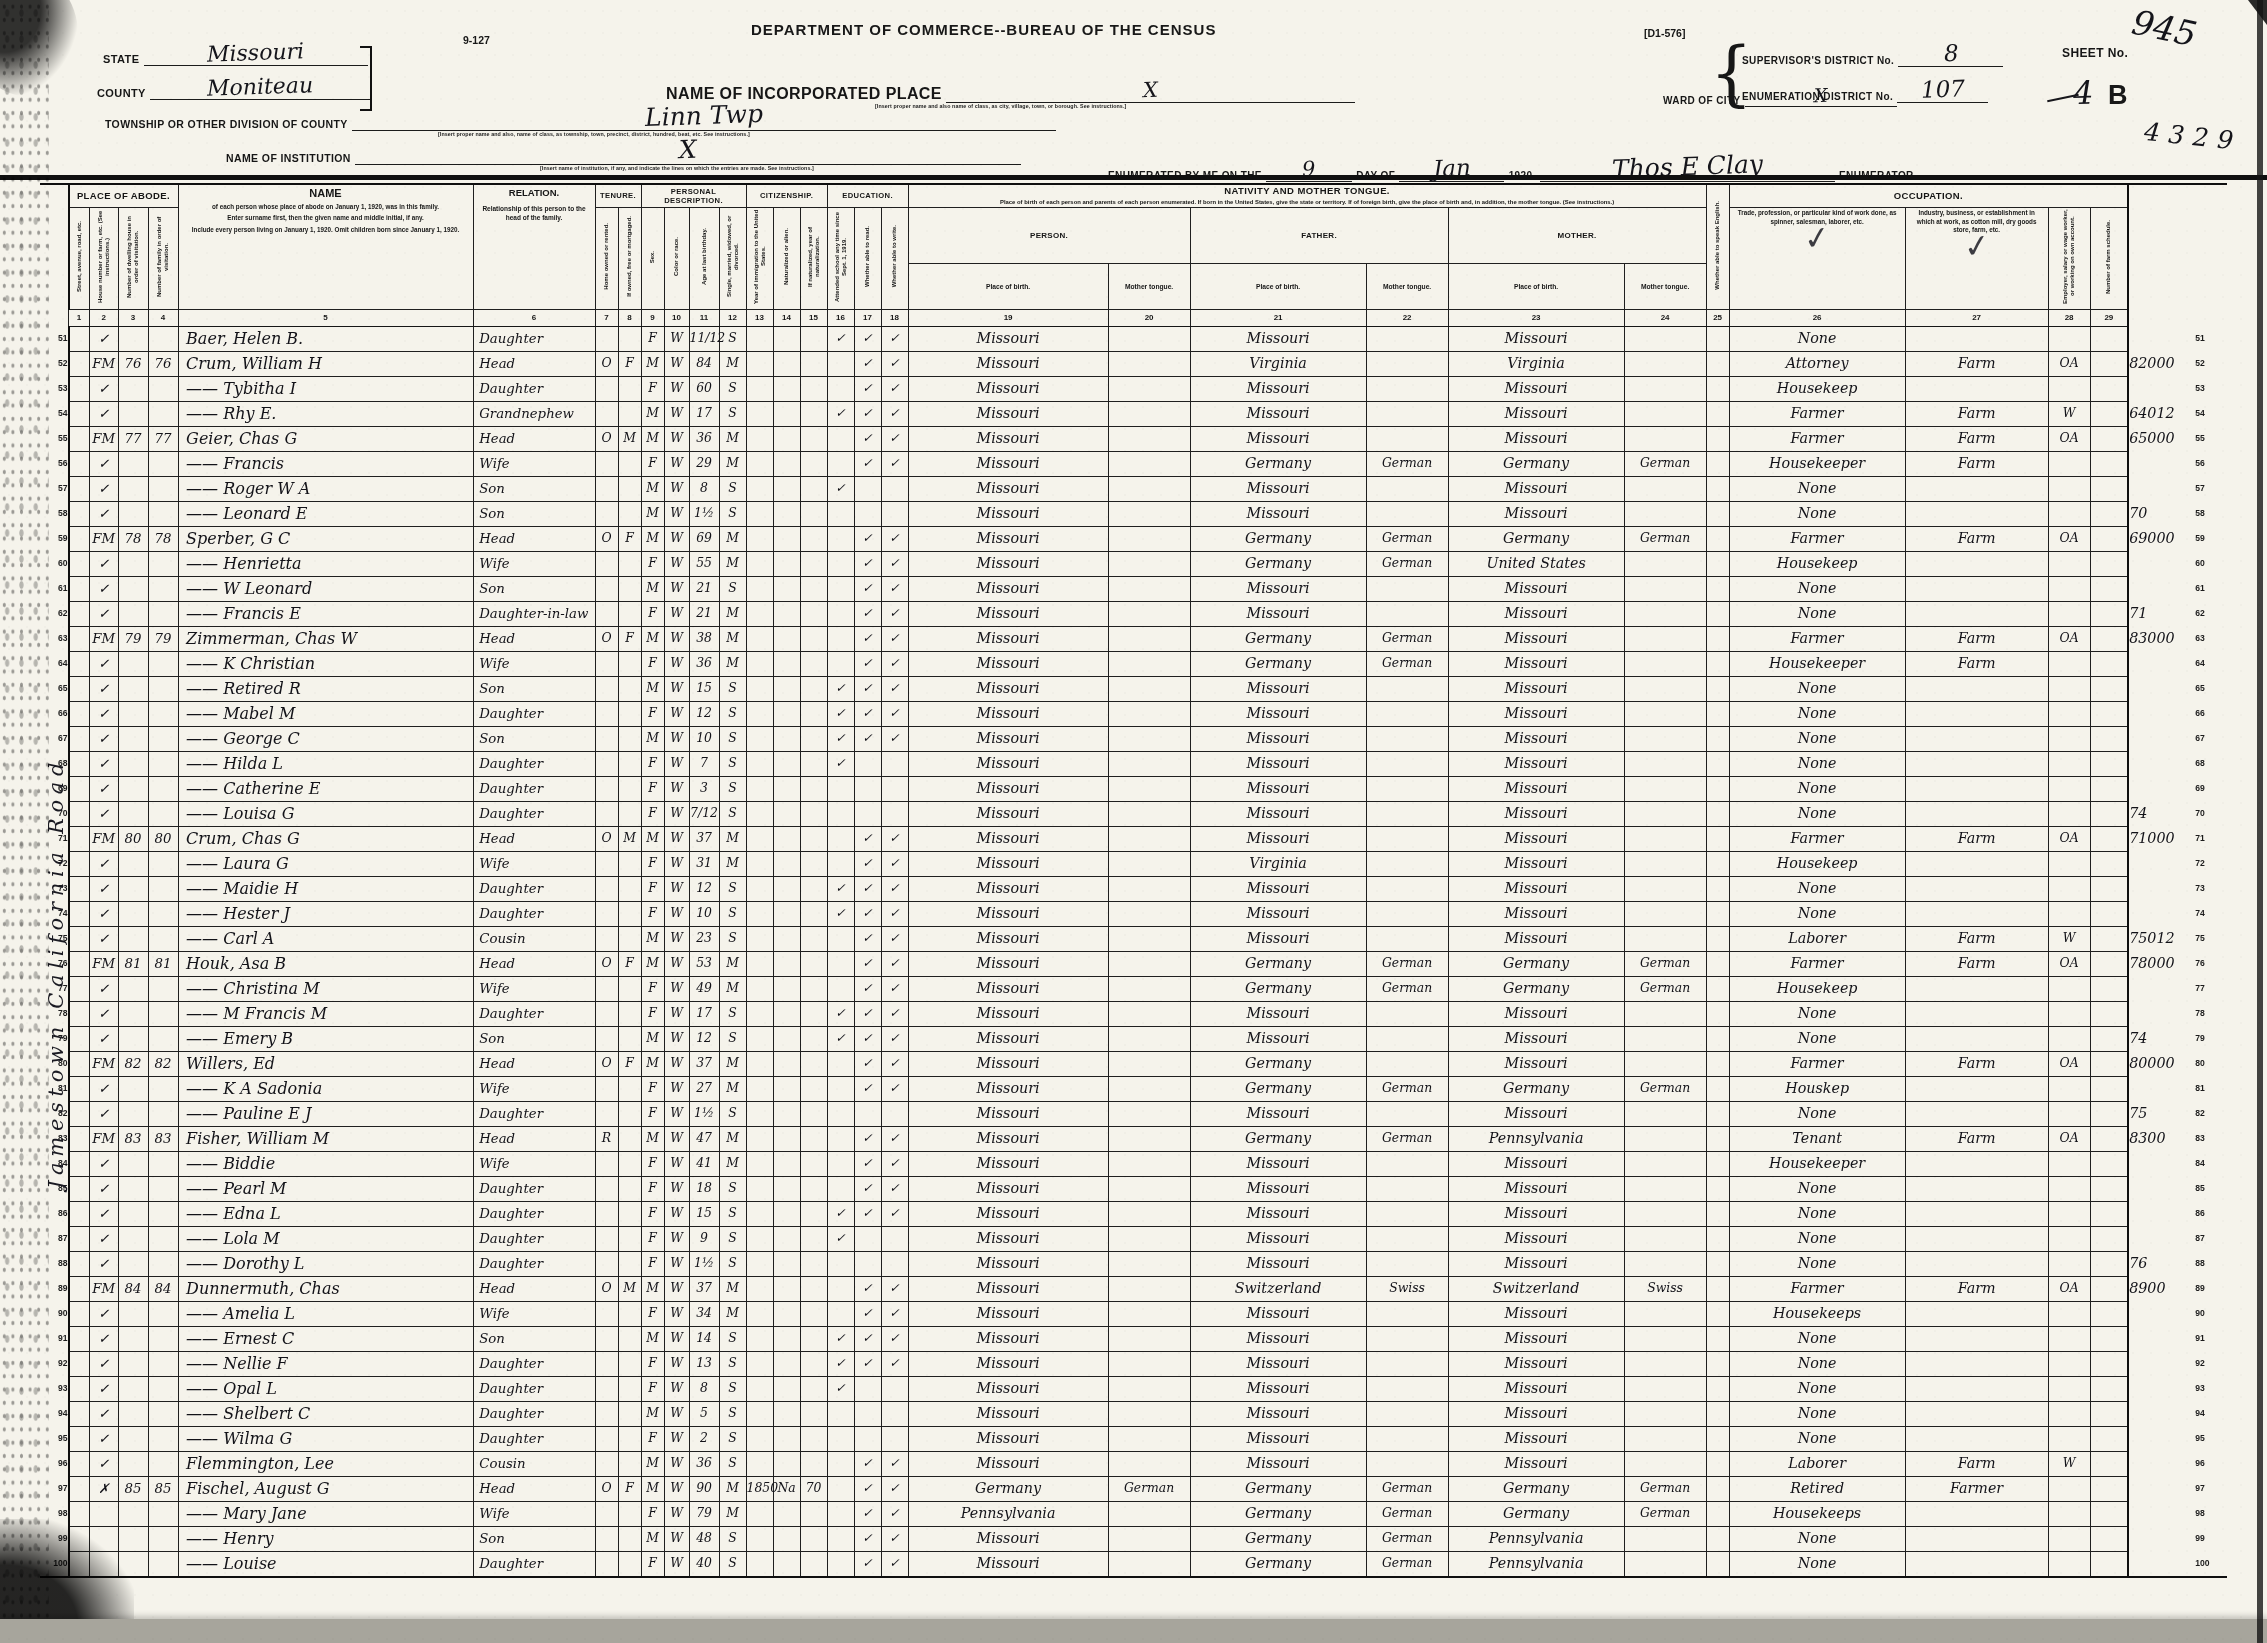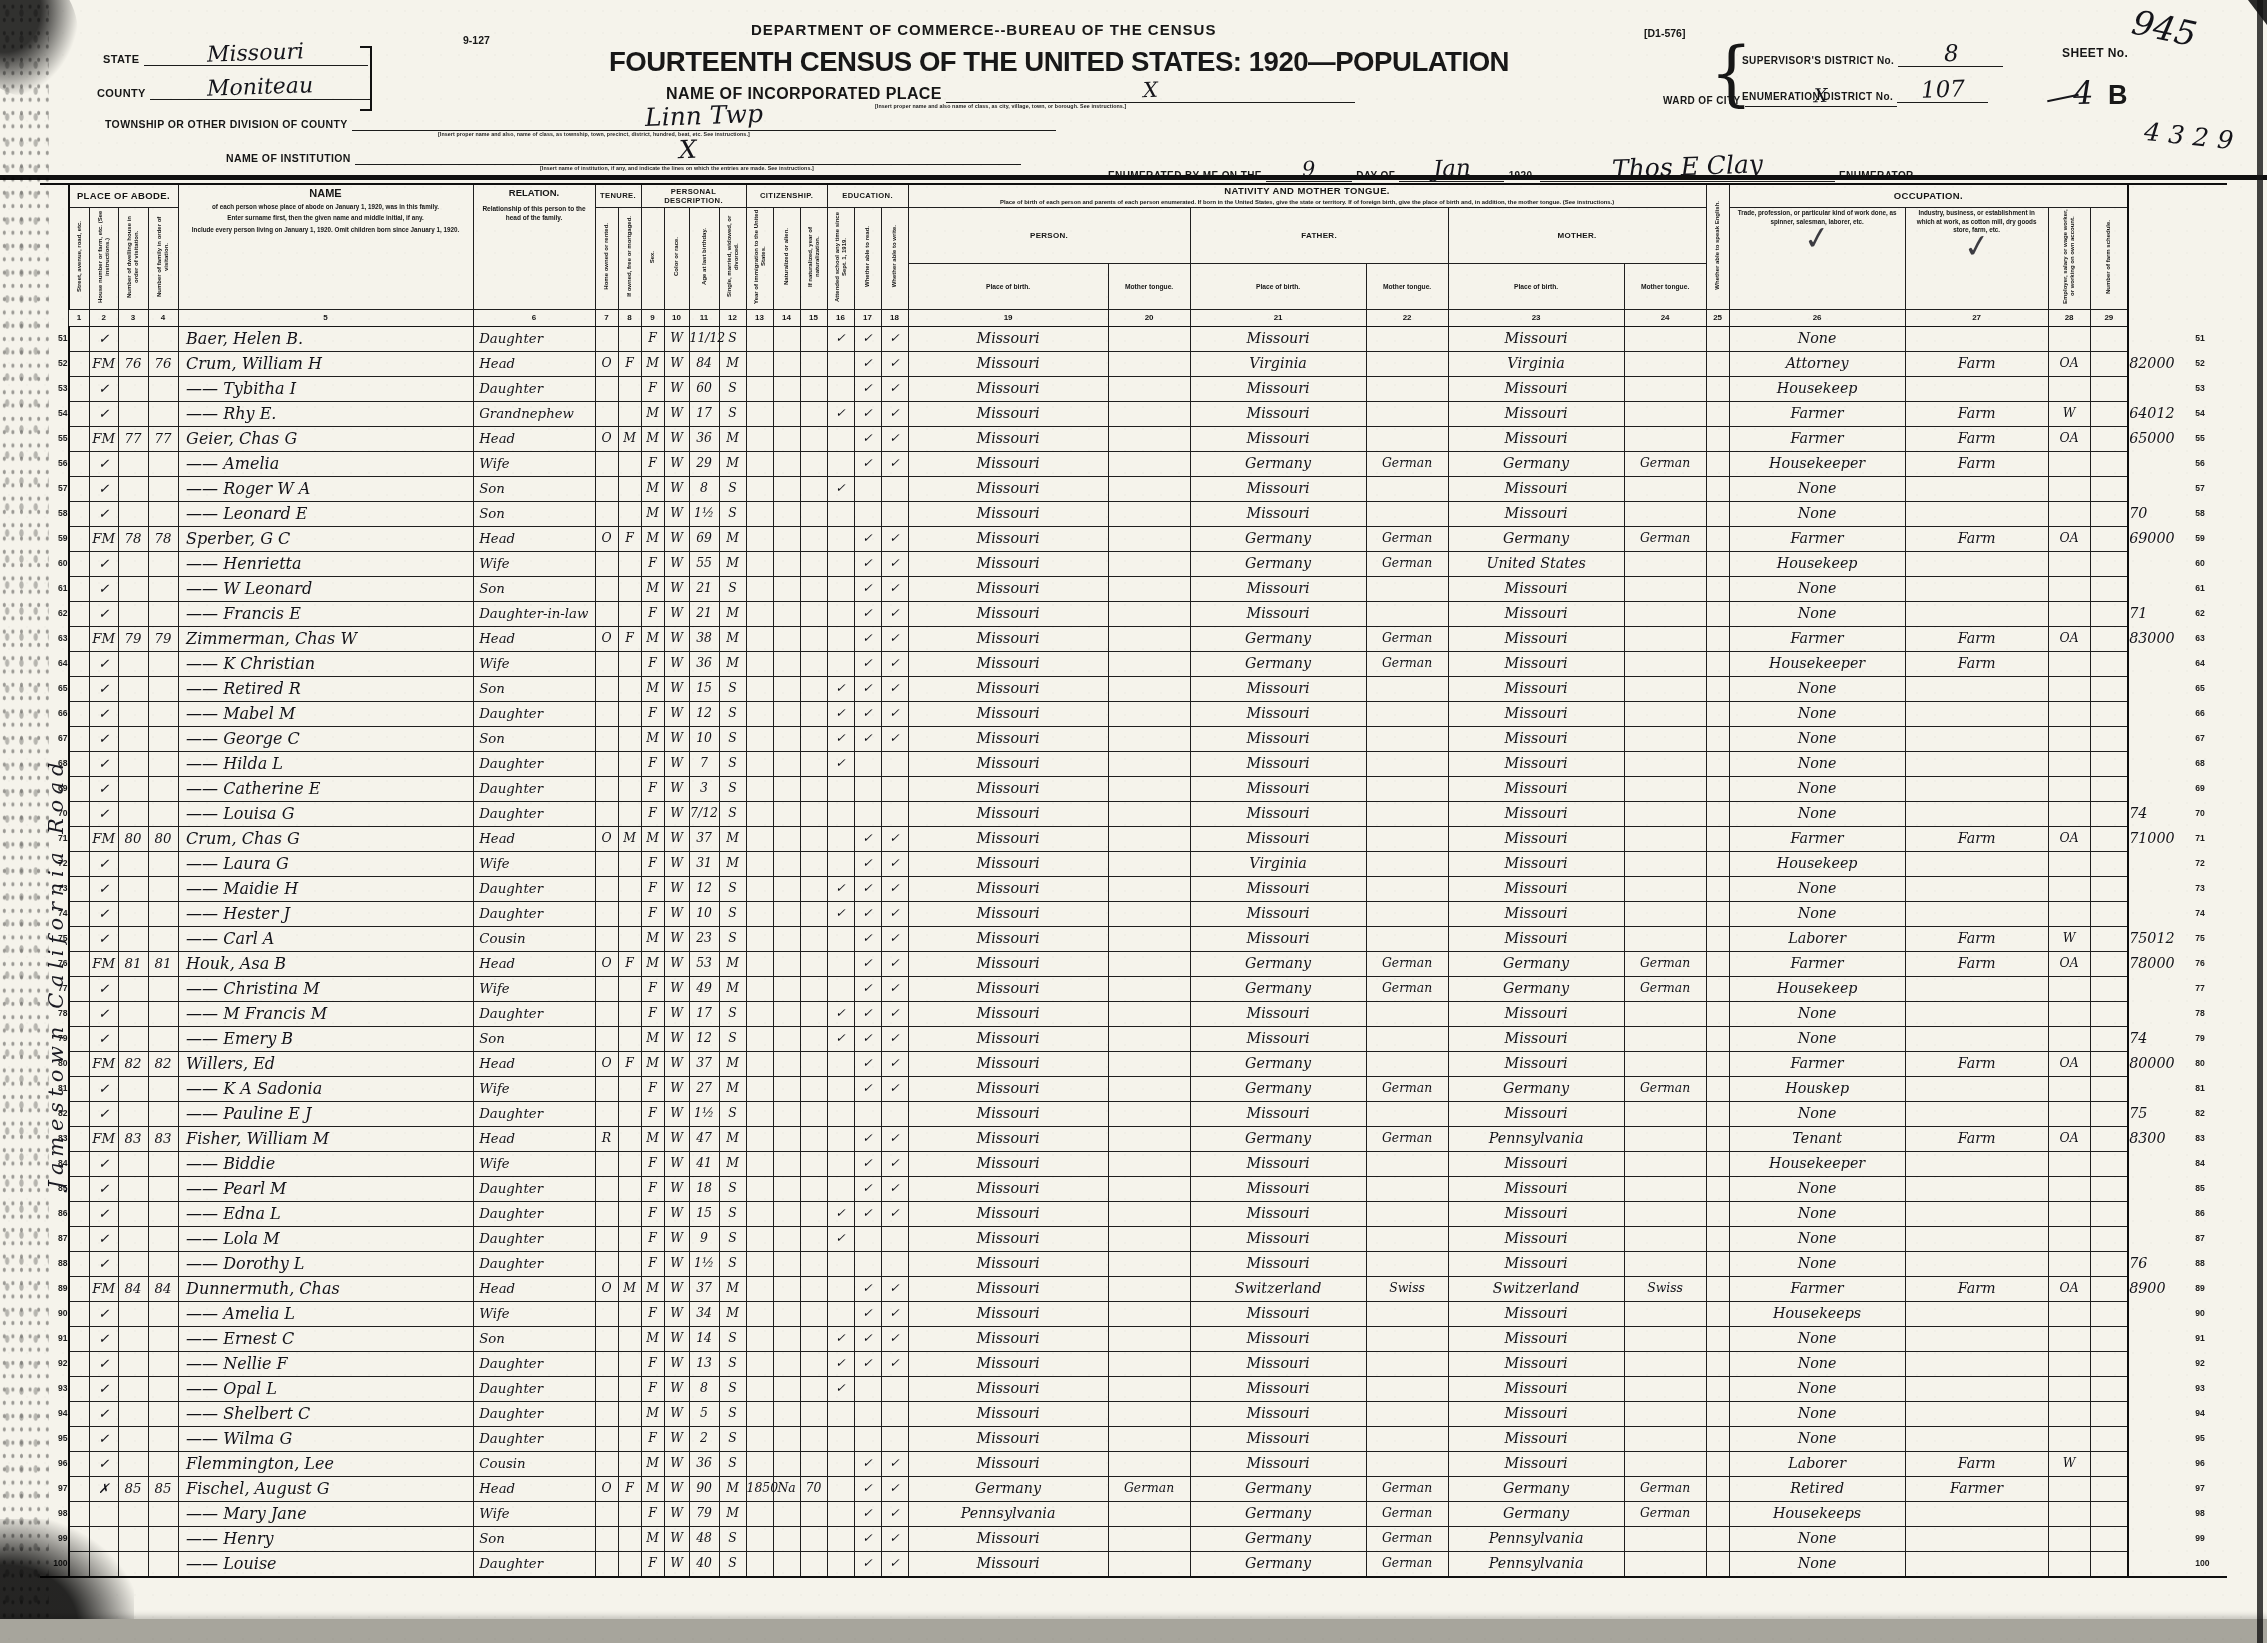--- a/index.html
+++ b/index.html
@@ -92,21 +92,20 @@
   .strike{position:absolute;width:32px;height:2.4px;background:#17171c;transform:rotate(-12deg);}
 </style>
 </head>
 <body>
 
 <div class="paper">
 
   <div class="hdr">
     <div class="abs pr fnum">9-127</div>
     <div class="abs pr dept">DEPARTMENT OF COMMERCE--BUREAU OF THE CENSUS</div>
-    <div class="abs pr title">FOURTEENTH CENSUS OF THE UNITED STATES: 1920—POPULATION</div>
     <div class="abs docref">[D1-576]</div>
 
     <div class="abs" style="left:103px;top:40px;">
       <span class="lbl">STATE</span>
       <span class="seg" style="width:224px;"><span class="hw" style="font-size:22px;">Missouri</span></span>
     </div>
     <div class="abs" style="left:97px;top:74px;">
       <span class="lbl">COUNTY</span>
       <span class="seg" style="width:221px;"><span class="hw" style="font-size:22px;">Moniteau</span></span>
     </div>
@@ -463,21 +462,21 @@
           <td class="c-x hand"></td>
           <td class="c-mg hand">65000</td>
           <td class="c-rnr">55</td>
         </tr>
         <tr>
           <td class="c-rn">56</td>
           <td class="c-st hand"></td>
           <td class="c-h hand">✓</td>
           <td class="c-h hand"></td>
           <td class="c-h hand"></td>
-          <td class="c-name hand bl2">—— Amelia</td>
+          <td class="c-name hand bl2">—— Francis</td>
           <td class="c-rel hand bl2">Wife</td>
           <td class="c-x hand bl2"></td>
           <td class="c-x hand"></td>
           <td class="c-x hand bl2">F</td>
           <td class="c-x hand">W</td>
           <td class="c-x hand">29</td>
           <td class="c-x hand">M</td>
           <td class="c-x hand bl2"></td>
           <td class="c-x hand"></td>
           <td class="c-x hand"></td>

